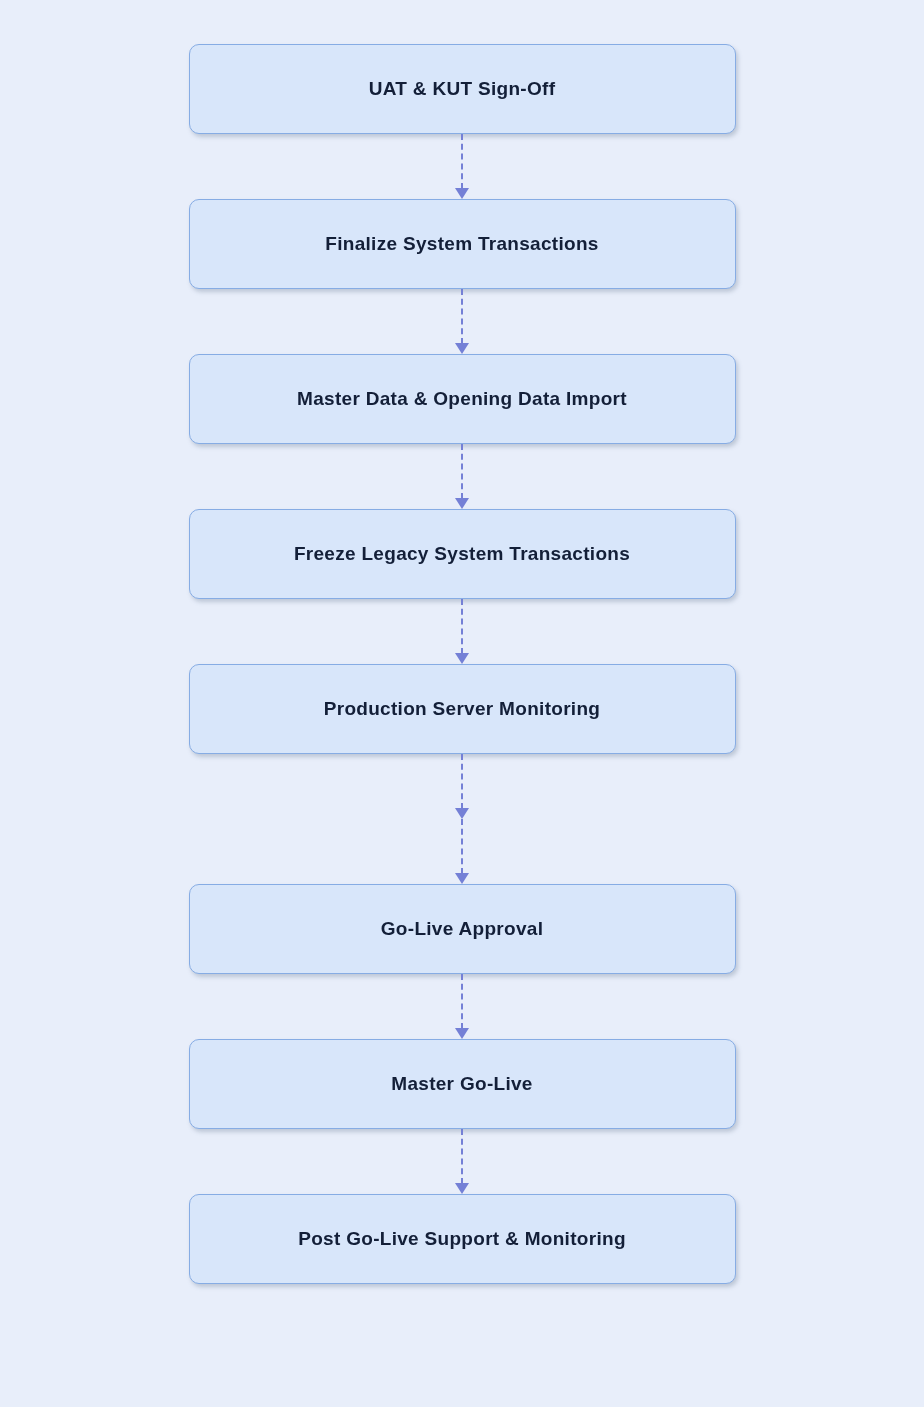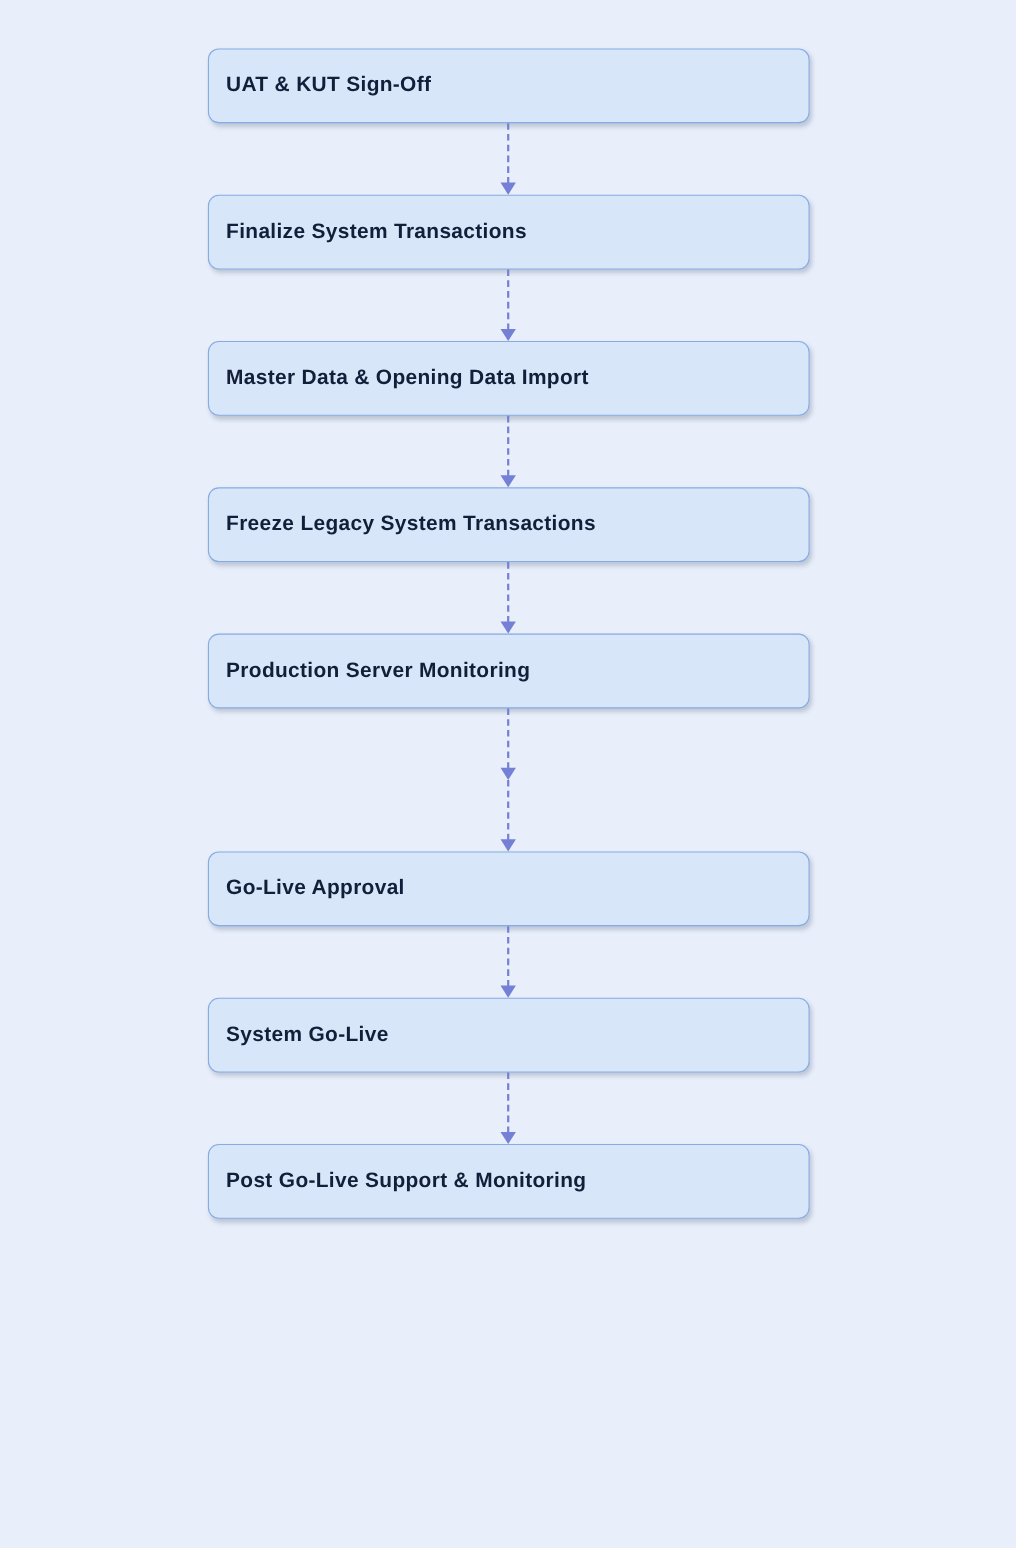--- a/index.html
+++ b/index.html
@@ -16,26 +16,27 @@
       width: 924px;
       min-height: 1407px;
       display: flex;
       flex-direction: column;
       align-items: center;
       padding-top: 44px;
       padding-bottom: 40px;
     }
     .node {
       width: 547px;
-      height: 68px;
+      height: 90px;
       background: var(--node-fill, #d8e6fa);
       border: 1px solid var(--node-border, #86ace4);
       border-radius: 10px;
       display: flex;
       align-items: center;
+      justify-content: center;
       box-shadow: 2px 3px 4px rgba(110, 125, 150, 0.35);
       flex: 0 0 auto;
     }
     .node-label {
       font-weight: bold;
       font-size: 19px;
       letter-spacing: 0.3px;
       color: var(--text, #131f38);
       text-align: center;
       padding: 0 16px;
@@ -119,21 +120,21 @@
   <div class="node">
     <span class="node-label">Go-Live Approval</span>
   </div>
 
   <div class="connector">
     <div class="line"></div>
     <div class="head"></div>
   </div>
 
   <div class="node">
-    <span class="node-label">System Go-Live</span>
+    <span class="node-label">Master Go-Live</span>
   </div>
 
   <div class="connector">
     <div class="line"></div>
     <div class="head"></div>
   </div>
 
   <div class="node">
     <span class="node-label">Post Go-Live Support &amp; Monitoring</span>
   </div>

